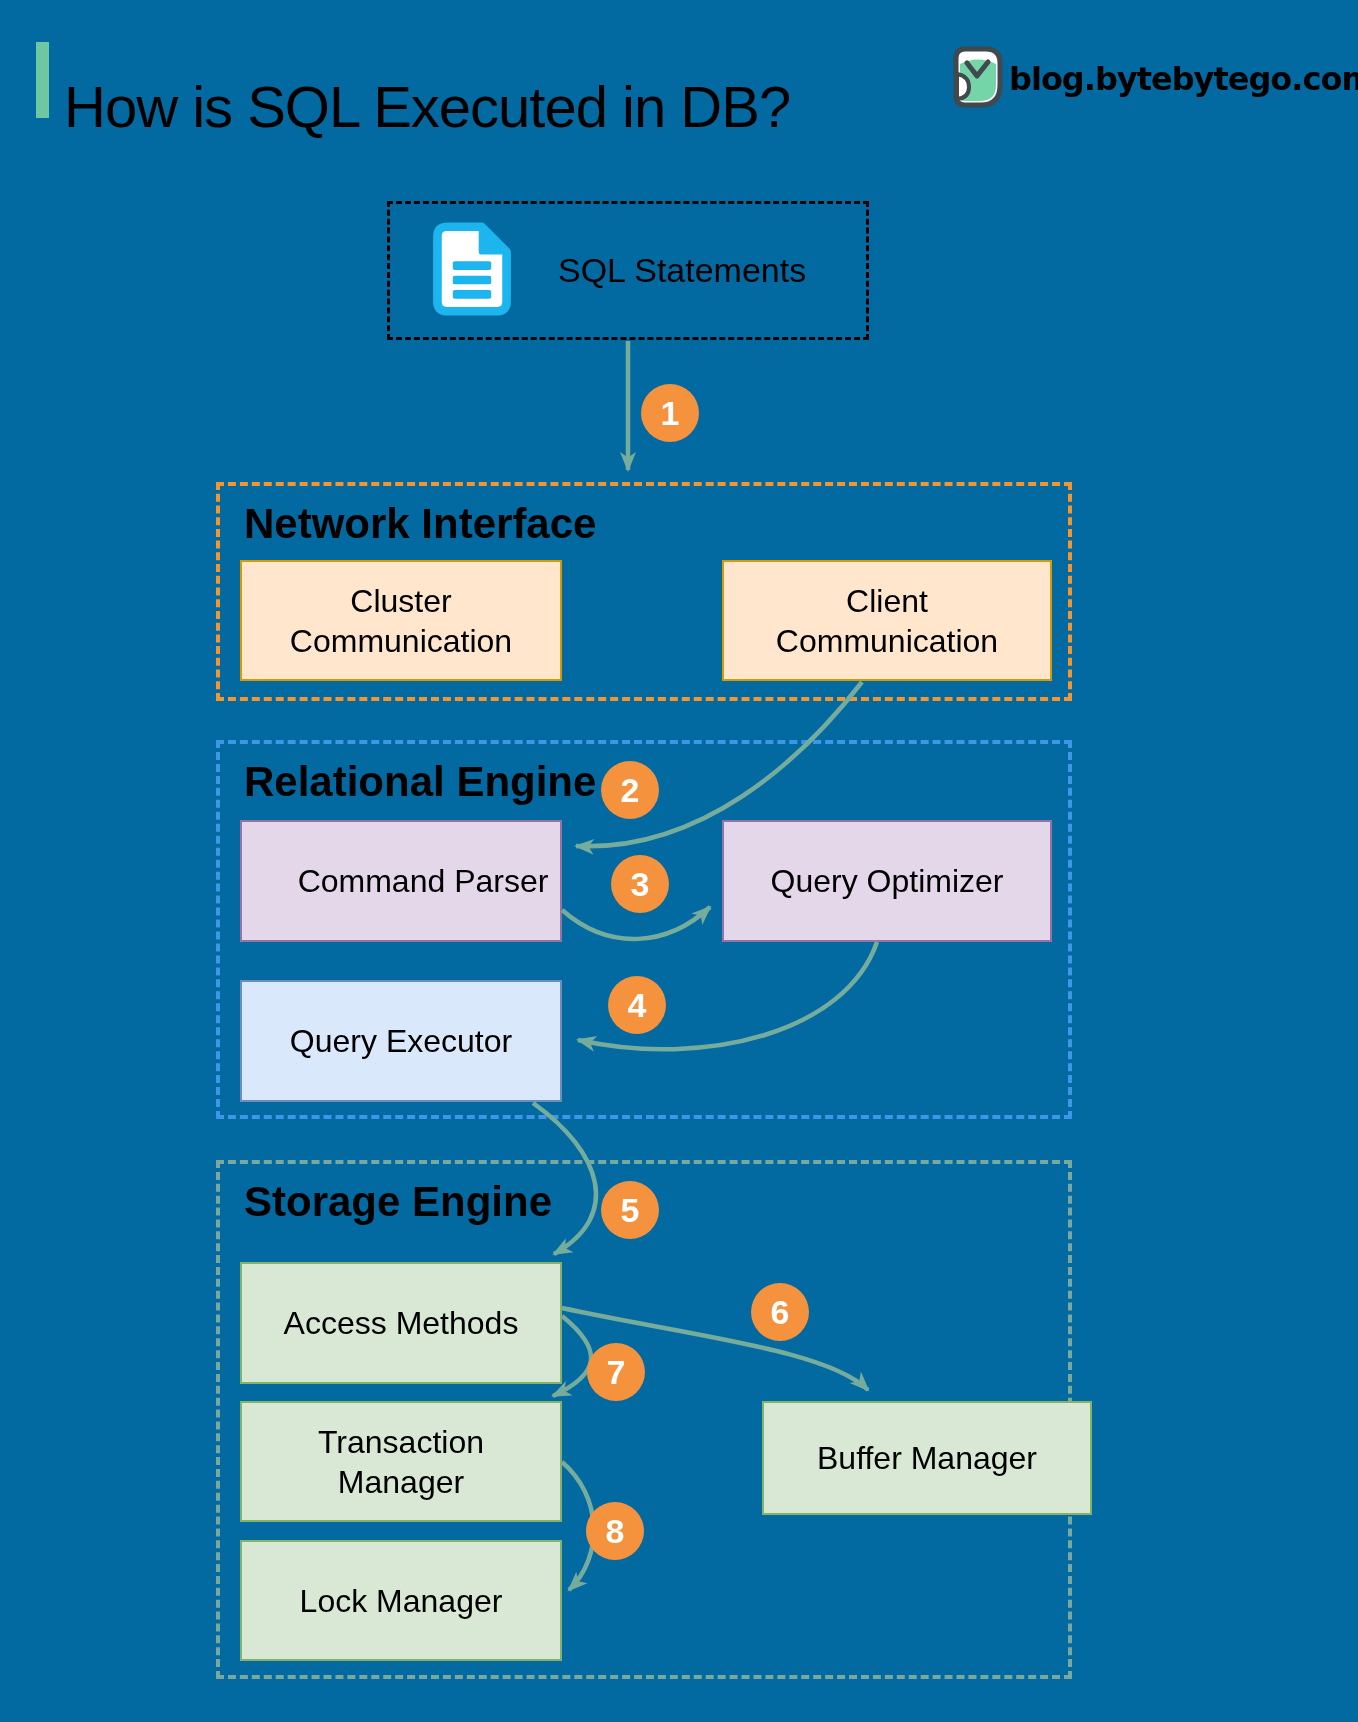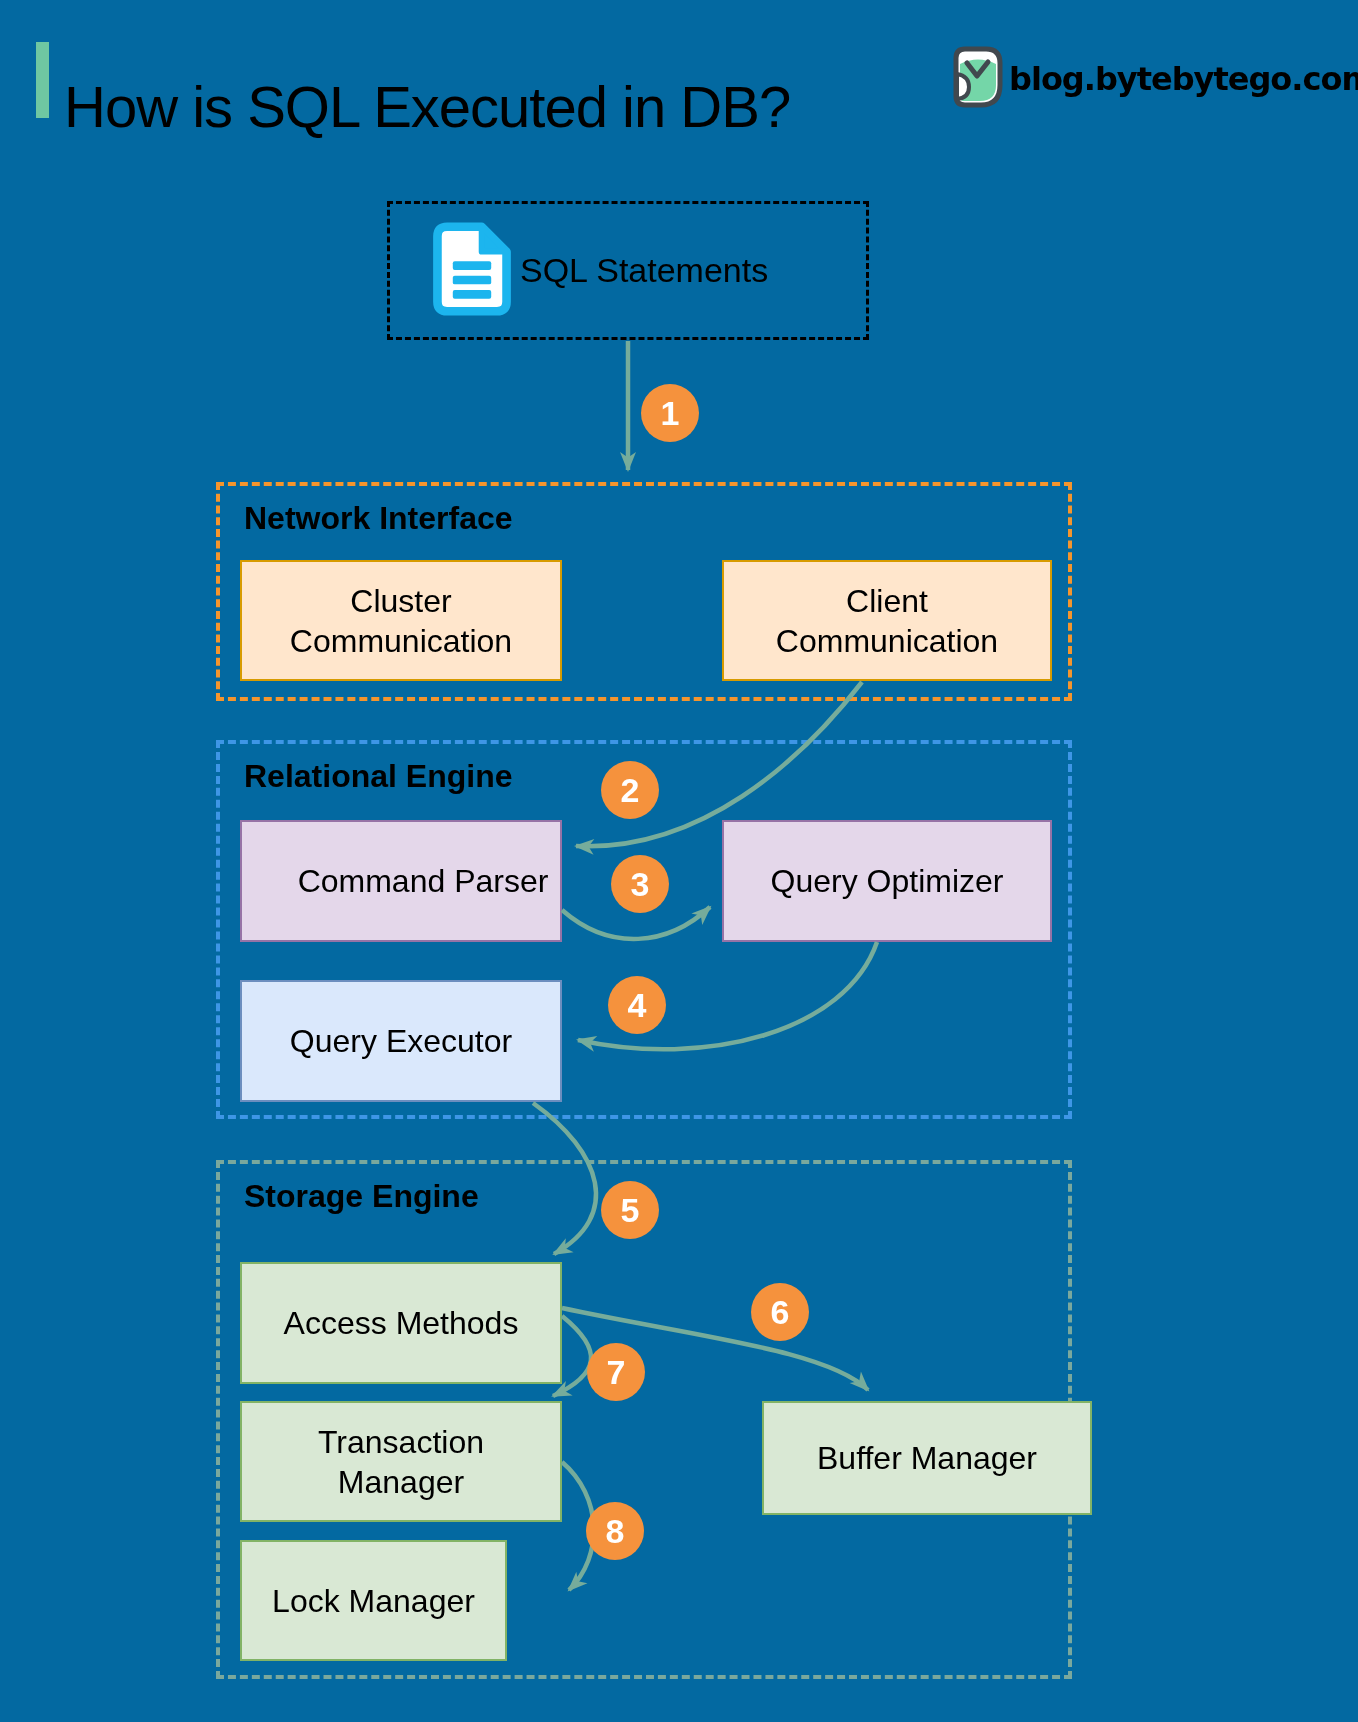--- a/index.html
+++ b/index.html
@@ -7,44 +7,44 @@
     position:relative;width:1358px;height:1722px;background:#0369a1;overflow:hidden;
     font-family:"Liberation Sans",sans-serif;color:#000;
   }
   
   .accent-bar{position:absolute;left:36px;top:42px;width:13px;height:76px;background:var(--accent_teal);}
   .page-title{position:absolute;left:64px;top:34px;font-size:58px;font-weight:400;letter-spacing:-1px;white-space:nowrap;}
   .brand{position:absolute;left:953px;top:46px;display:flex;align-items:center;gap:6px;}
   .brand-text{font-family:"DejaVu Sans",sans-serif;font-weight:700;font-size:32px;letter-spacing:-1px;}
   
   .sql-box{position:absolute;left:387px;top:201px;width:482px;height:139px;border:3px dashed #000;
-    box-sizing:border-box;display:flex;align-items:center;padding-left:34px;}
+    box-sizing:border-box;display:flex;align-items:center;gap:38px;padding-left:34px;}
   .sql-label{font-size:34px;}
   
   .section{position:absolute;box-sizing:border-box;background:transparent;}
-  .section-title{position:absolute;left:24px;top:14px;font-size:32px;font-weight:700;}
+  .section-title{position:absolute;left:24px;top:14px;font-size:42px;font-weight:700;}
   .sec-network{left:216px;top:482px;width:856px;height:219px;border:4px dashed var(--network_border);}
   .sec-relational{left:216px;top:740px;width:856px;height:379px;border:4px dashed var(--relational_border);}
   .sec-storage{left:216px;top:1160px;width:856px;height:519px;border:4px dashed var(--storage_border);text-align:center;}
   
   .node{position:absolute;box-sizing:border-box;display:flex;align-items:center;justify-content:center;
     text-align:center;font-size:32px;line-height:1.25;white-space:pre-line;}
   .node.peach{background:var(--network_box_fill);border:2px solid var(--network_box_border);}
   .node.purple{background:var(--purple_box_fill);border:2px solid var(--purple_box_border);}
   .node.blue{background:var(--executor_box_fill);border:2px solid var(--executor_box_border);}
   .node.green{background:var(--green_box_fill);border:2px solid var(--green_box_border);}
   .n-cluster{left:240px;top:560px;width:322px;height:121px;text-align:center;}
   .n-client{left:722px;top:560px;width:330px;height:121px;}
   .n-parser{left:240px;top:820px;width:322px;height:122px;padding-left:44px;}
   .n-optimizer{left:722px;top:820px;width:330px;height:122px;}
   .n-executor{left:240px;top:980px;width:322px;height:122px;}
   .n-access{left:240px;top:1262px;width:322px;height:122px;}
   .n-transaction{left:240px;top:1401px;width:322px;height:121px;}
   .n-buffer{left:762px;top:1401px;width:330px;height:114px;}
-  .n-lock{left:240px;top:1540px;width:267px;height:121px;}
+  .n-lock{left:240px;top:1540px;width:322px;height:121px;}
   
   .step{position:absolute;width:58px;height:58px;border-radius:50%;background:var(--step_circle_orange);
     color:#fff;font-size:34px;font-weight:700;display:flex;align-items:center;justify-content:center;}
   .s1{left:641px;top:384px;} .s2{left:601px;top:761px;} .s3{left:611px;top:855px;}
   .s4{left:608px;top:976px;} .s5{left:601px;top:1181px;} .s6{left:751px;top:1283px;}
   .s7{left:587px;top:1343px;} .s8{left:586px;top:1502px;}
   
   .arrows{position:absolute;left:0;top:0;width:1358px;height:1722px;pointer-events:none;}
   .arrows path.flow{stroke:var(--arrow_teal);stroke-width:4.5px;fill:none;}
   .arrowhead-shape{fill:var(--arrow_teal);}

